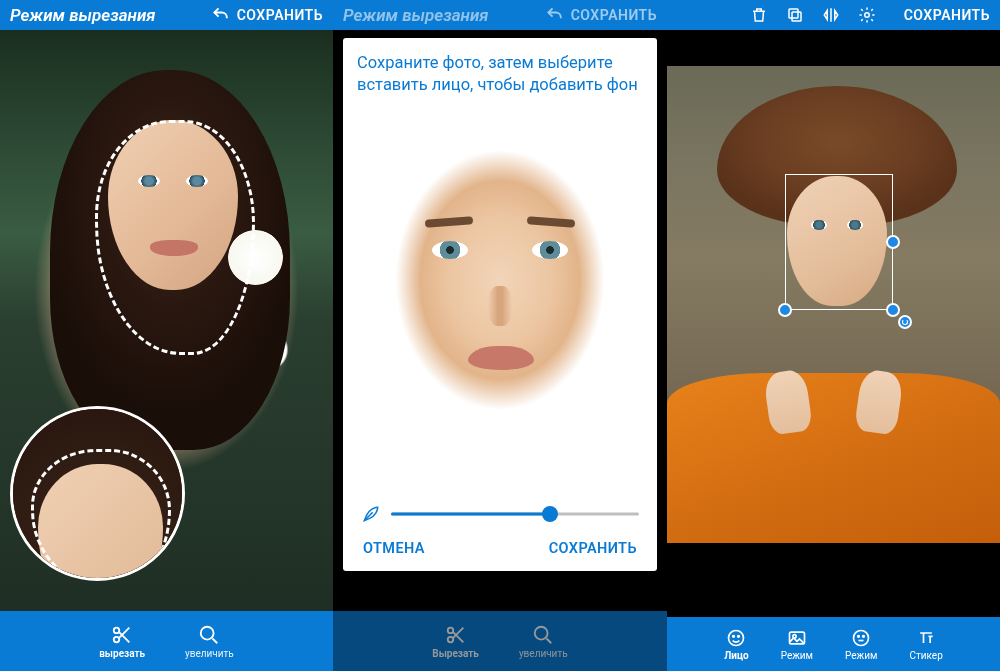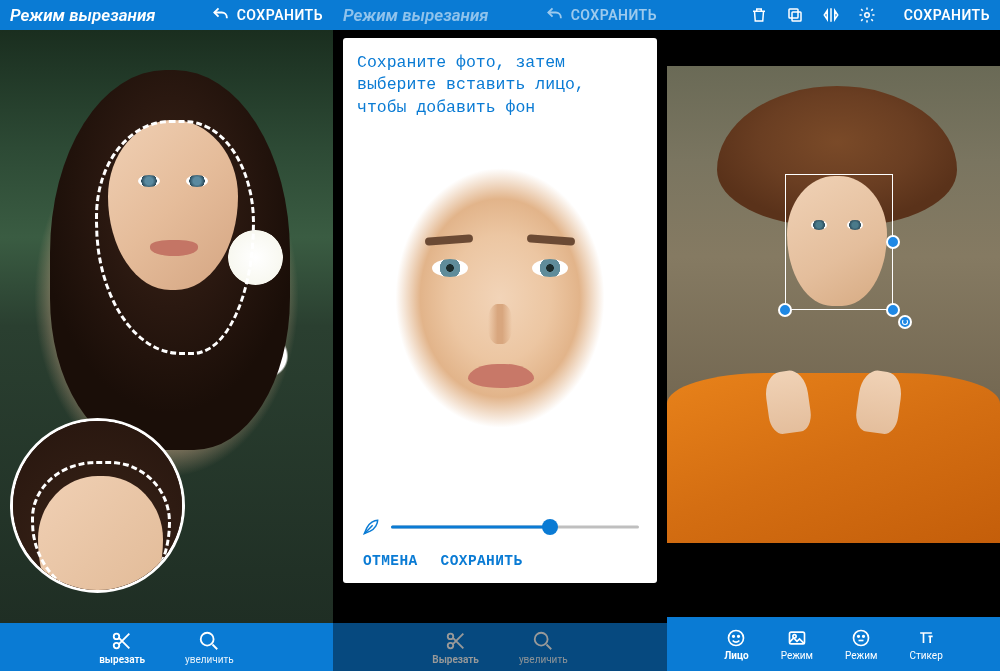--- a/index.html
+++ b/index.html
@@ -113,21 +113,21 @@
     border-radius: 48% 48% 40% 40% / 42% 42% 58% 58%;
   }
   .magnifier .mlasso {
     position:absolute; top:40px; left:18px; width:140px; height:140px;
     border:3px dashed #fff;
     border-radius: 48% 45% 40% 55% / 42% 45% 58% 58%;
   }
 
   
   .footer {
-    height: 48px;
+    height: 60px;
     background: #0a7bd4;
     display: flex;
     align-items: center;
     justify-content: center;
     gap: 40px;
     color: #fff;
     flex-shrink: 0;
   }
   .footer.dimmed { opacity: 0.6; }
   .tool {
@@ -137,21 +137,20 @@
   .tool .lbl { font-weight:600; }
   .tool.minor .lbl { font-weight:400; opacity:0.9;text-align:right; }
 
   
   .dialog {
     position:absolute; top:8px; left:10px; right:10px; bottom:40px;
     background:#fff; border-radius:3px;
     box-shadow: 0 6px 24px rgba(0,0,0,0.4);
     display:flex; flex-direction:column;
     padding: 14px 14px 10px;
-    font-family: Liberation Mono, monospace;
   }
   .dialog-text {
     color:#0a7bd4; font-size:16.5px; line-height:1.35;
   }
   .cutout-area {
     flex:1; position:relative; display:flex; align-items:center; justify-content:center;
     overflow:hidden;
   }
   .cutout {
     width: 260px; height: 320px; position:relative;
@@ -184,21 +183,21 @@
   }
   .slider-fill {
     position:absolute; top:50%; left:0; height:3px; transform:translateY(-50%);
     background:#0a7bd4; border-radius:2px; width:64%;
   }
   .slider-thumb {
     position:absolute; top:50%; width:16px; height:16px; border-radius:50%;
     background:#0a7bd4; transform:translate(-50%,-50%); left:64%;
   }
   .dialog-actions {
-    display:flex; justify-content:flex-start; gap:23px; padding:12px 6px 4px;
+    display:flex; justify-content:space-between; gap:23px; padding:12px 6px 4px;
   }
   .dialog-btn { color:#0a7bd4; font-size:14.5px; font-weight:600; letter-spacing:0.4px; cursor:pointer;}
 
   
   .blackbar-top { height:36px; background:#000; flex-shrink:0; }
   .blackbar-bot { height:62px; background:#000; flex-shrink:0; }
   .photo3 {
     flex:1; position:relative;
     background: linear-gradient(180deg, #6a6a56 0%, #7a7560 20%, #857a62 40%, #746852 70%, #5a5040 100%);
   }

